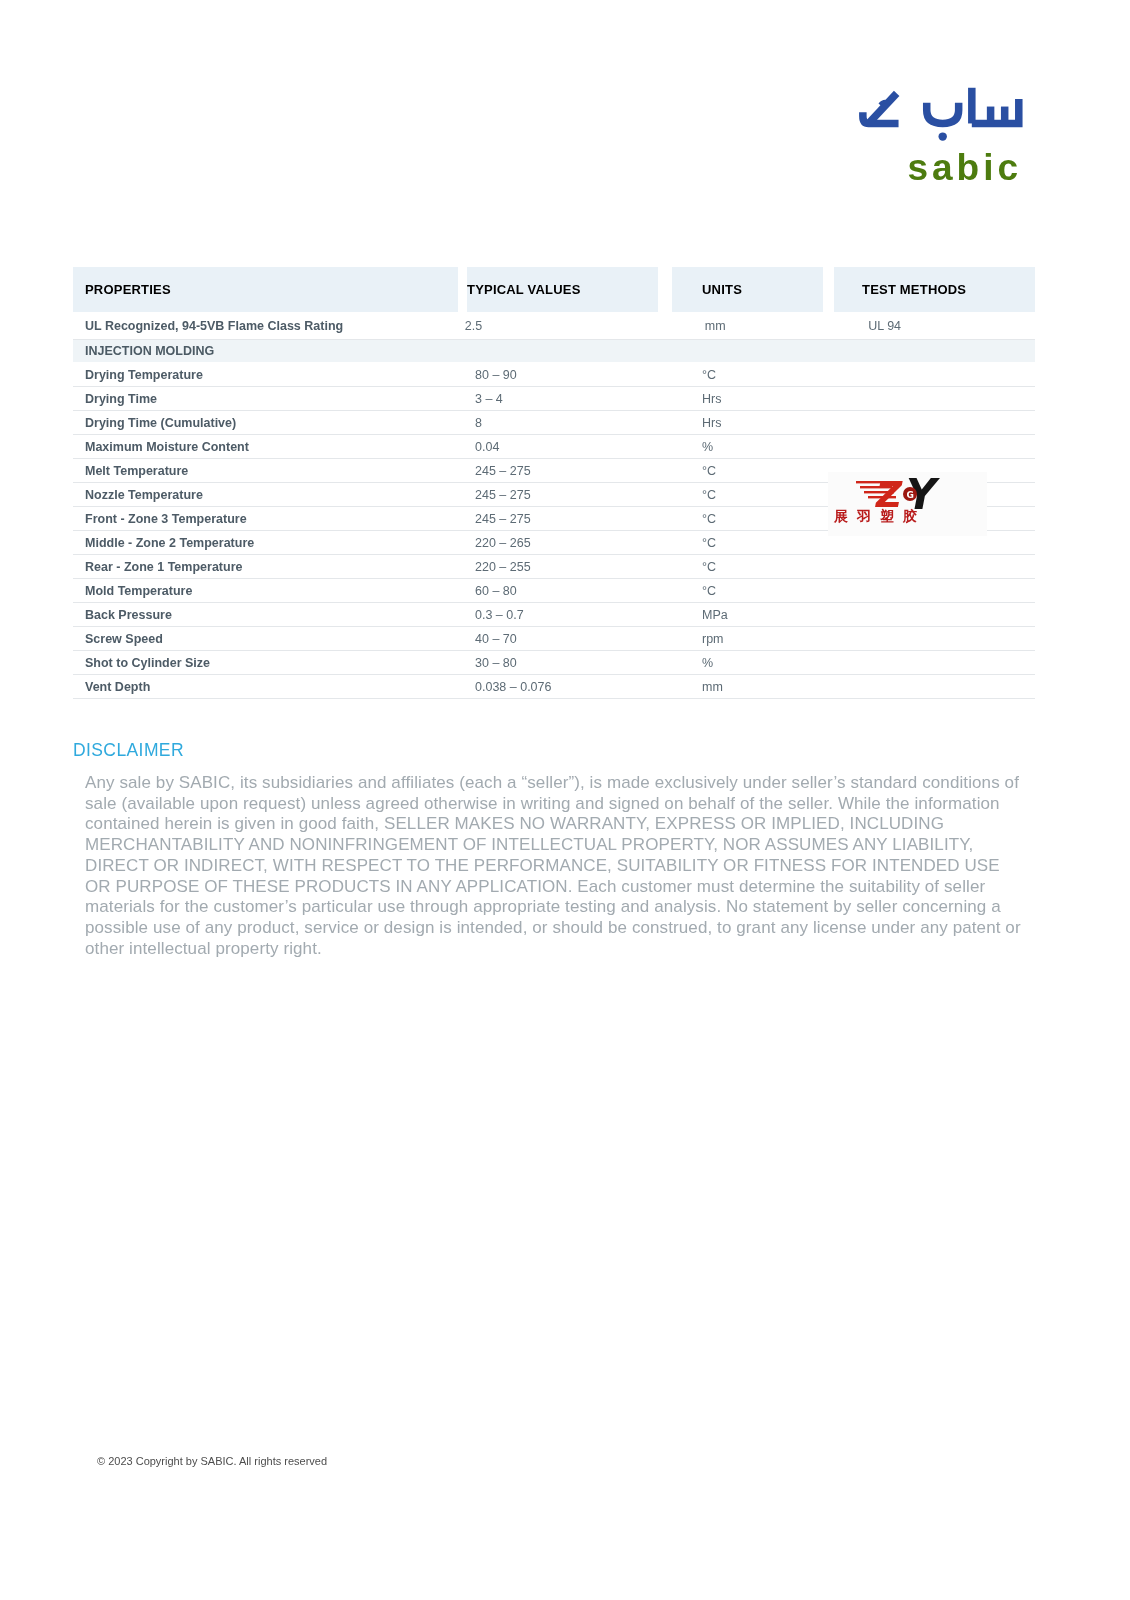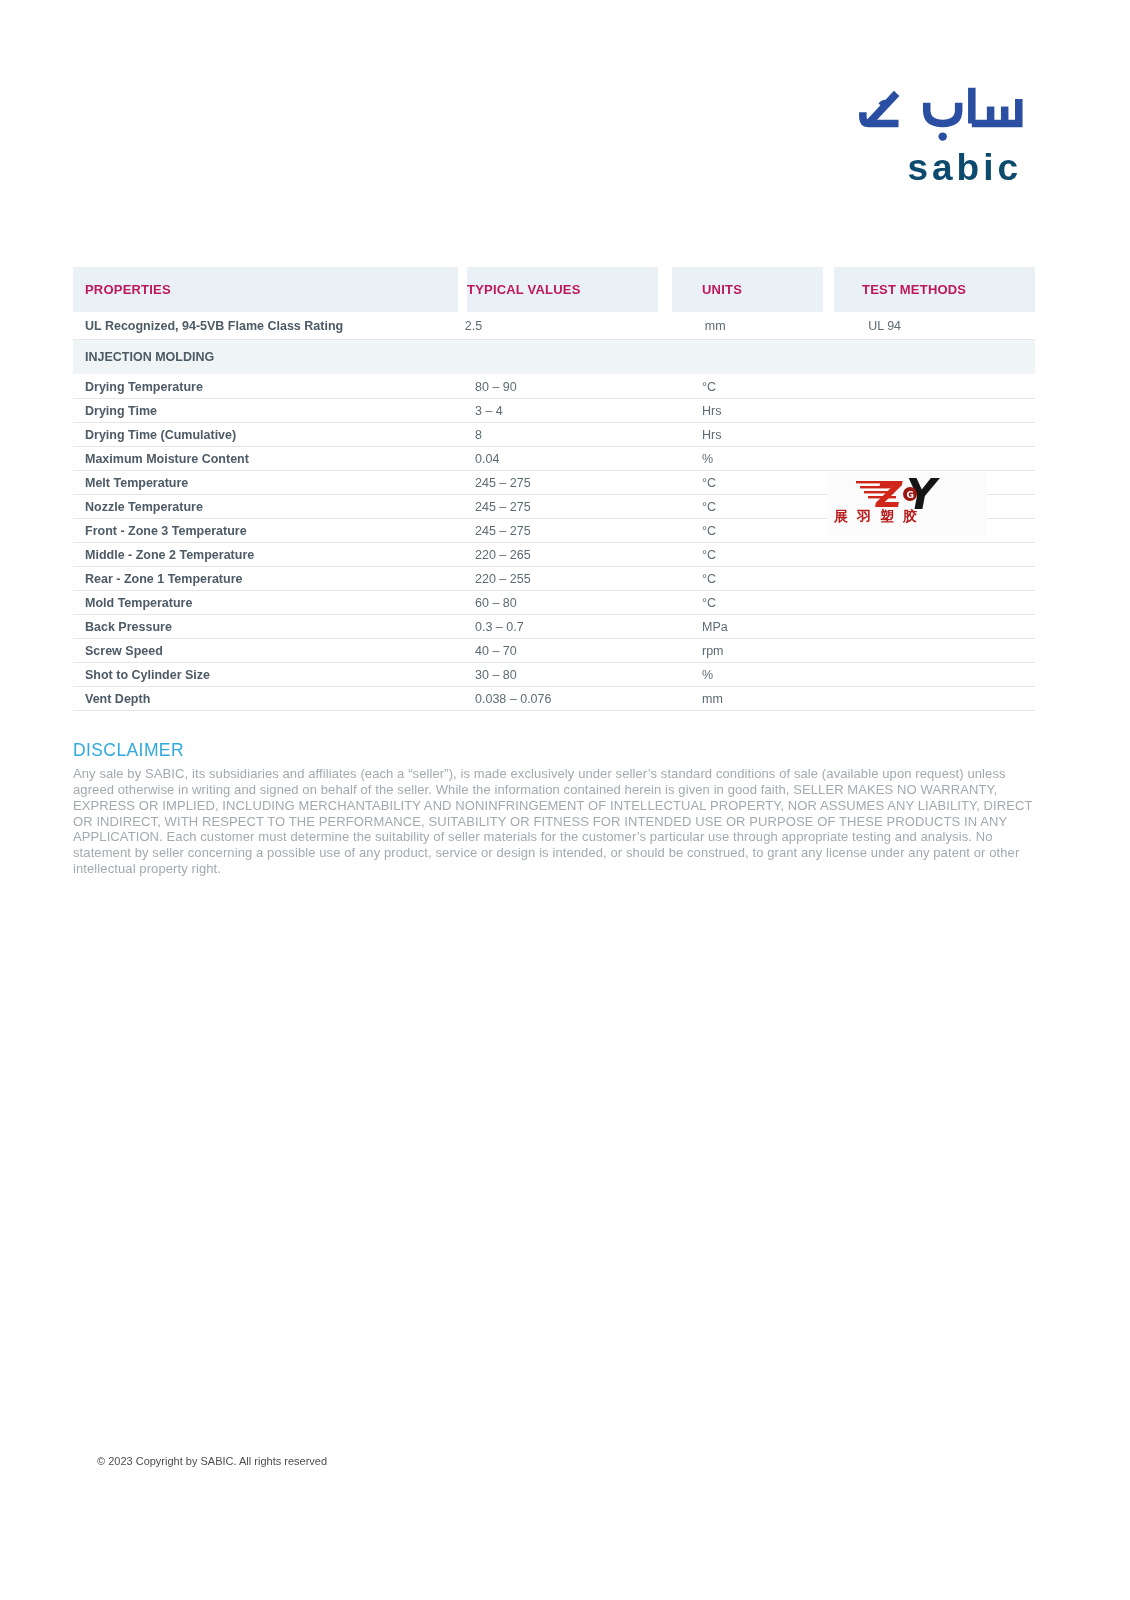--- a/index.html
+++ b/index.html
@@ -8,38 +8,38 @@
     width:1130px; height:1600px; position:relative; background:#ffffff;
     font-family:"Liberation Sans", sans-serif; overflow:hidden;
   }
 
   
   .logo { position:absolute; left:850px; top:84px; width:176px; }
   .logo svg { display:block; }
   .logo .latin {
     margin-top:3px; text-align:right; padding-right:4px;
     font-size:37px; font-weight:bold; letter-spacing:4px; line-height:1;
-    color:#0c4a6e;
+    color:#4d7c0f;
   }
 
   
   .tablewrap { position:absolute; left:73px; top:267px; width:962px; }
   .thead { display:flex; height:45px; }
   .thead .hc {
-    background:#e9f1f7; color:#be185d; font-size:13px; font-weight:bold;
+    background:#e9f1f7; color:#000000; font-size:13px; font-weight:bold;
     letter-spacing:.2px; display:flex; align-items:center;
   }
   .hc1 { width:385px; padding-left:12px; }
   .hc2 { width:191px; margin-left:9px;  padding-left:0; }
   .hc3 { width:151px; margin-left:14px; padding-left:30px; }
   .hc4 { width:201px; margin-left:11px; padding-left:28px; }
 
   .trow { display:flex; align-items:center; height:24px; border-bottom:1px solid #e4e7ea; }
   .trow:first-child { height:28px;gap:38px; }
-  .trow.section { background:#eff4f7; border-bottom:none; height:34px; margin-bottom:1px; }
+  .trow.section { background:#eff4f7; border-bottom:none; height:22px; margin-bottom:1px; }
   .trow .c1 { width:394px; padding-left:12px; font-size:12.5px; font-weight:bold; color:#4d5b66; }
   .trow .c2 { width:205px; padding-left:8px;  font-size:12.5px; color:#5d6b75; }
   .trow .c3 { width:162px; padding-left:30px; font-size:12.5px; color:#5d6b75; }
   .trow .c4 { width:201px; padding-left:10px; font-size:12.5px; color:#5d6b75; }
   .trow.section .c1 { color:#4b5a64; }
 
   
   .stamp { position:absolute; left:828px; top:472px; width:159px; height:64px;
            background:#fbfbfb; z-index:3; }
   .stamp svg { display:block; margin:2px 0 0 26px; }
@@ -48,21 +48,21 @@
     font-size:14px; letter-spacing:9px; line-height:1.1; white-space:nowrap;
   }
 
   
   .disclaimer { position:absolute; left:73px; top:740px; width:963px; }
   .disclaimer h2 {
     margin:0 0 5px 0; font-size:17.5px; font-weight:400; letter-spacing:.4px;
     color:#2fa9dd;
   }
   .disclaimer p {
-    margin:0; font-size:13px; line-height:1.22; letter-spacing:.1px;
+    margin:12px; font-size:17px; line-height:1.22; letter-spacing:.1px;
     color:#a2aab0;
   }
 
   
   .footer { position:absolute; left:73px; top:1455px; width:952px;
             display:flex; justify-content:space-between; align-items:flex-end;margin-left:24px; }
   .footer .copy { font-size:11px; color:#4d4d4d; padding-bottom:3px; }
   .footer .tagline { font-size:19.5px; color:#6d7478; letter-spacing:2.2px; }
   .footer .tm { font-size:8px; vertical-align:10px; letter-spacing:0; }
 </style>

